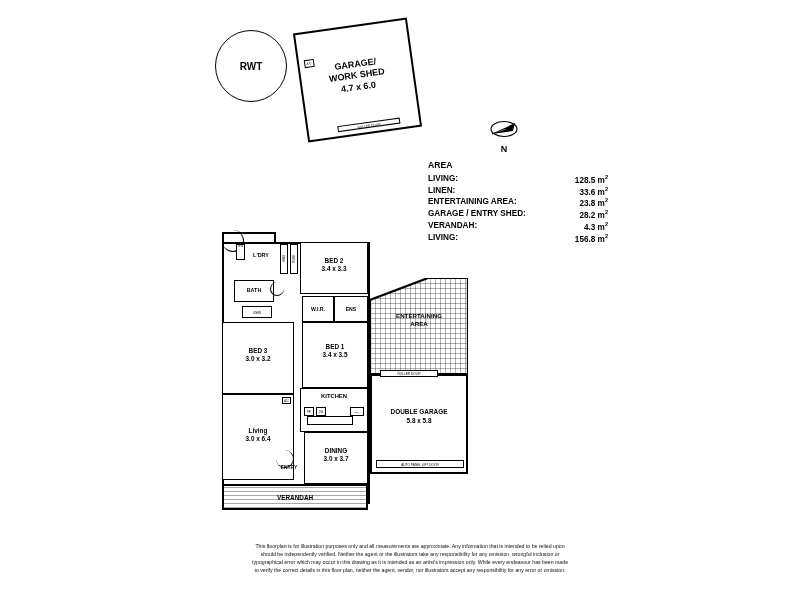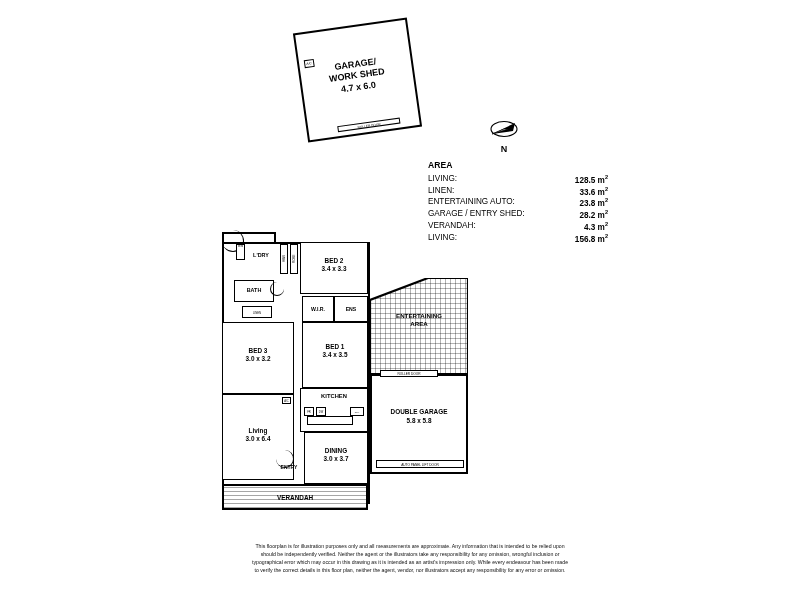--- a/index.html
+++ b/index.html
@@ -53,21 +53,21 @@
   #north .n-letter {
     position:absolute; left:0; right:0; top:26px;
     text-align:center; font-size:9px; font-weight:bold;
   }
 
   
   #area-block { left:428px; top:160px; width:180px; font-size:8.2px; }
   #area-title { font-weight:bold; font-size:8.6px; margin-bottom:3px; }
   #area-block table { border-collapse:collapse; width:100%; }
   #area-block td { padding:0.6px 0; vertical-align:top; }
-  #area-block td.k { font-weight:normal; white-space:nowrap;margin-left:6px; }
+  #area-block td.k { font-weight:bold; white-space:nowrap;margin-left:6px; }
   #area-block td.v { font-weight:bold; text-align:right; white-space:nowrap; }
   .sup { font-size:5.6px; vertical-align:super; }
 
   
   #plan { left:218px; top:228px; width:260px; height:305px; }
 
   
   .blk { position:absolute; border:2.5px solid #000; background:#fff; }
   .blk-thin { position:absolute; border:1.4px solid #000; background:#fff; }
   .hair { position:absolute; border:0.9px solid #000; background:#fff; }
@@ -94,20 +94,23 @@
     font-size:5.2px; line-height:1.55; text-align:center; color:#111;
   }
 
   .vtext { writing-mode: vertical-rl; transform: rotate(180deg); }
 </style>
 </head>
 <body>
 
 <div id="stage">
 
+  <div class="abs" id="rwt">
+    <span>RWT</span>
+  </div>
 
   <div class="abs" id="shed-wrap">
     <div id="shed-outer"></div>
     <div id="shed-ac">A/C</div>
     <div id="shed-label">
       <span>GARAGE/</span><br>
       <span>WORK SHED</span><br>
       <span>4.7 x 6.0</span>
     </div>
     <div id="shed-door">ROLLER DOOR</div>
@@ -128,21 +131,21 @@
       <tbody>
           <tr>
         <td class="k">LIVING:</td>
         <td class="v"><span>128.5 m</span><span class="sup">2</span></td>
       </tr>
       <tr>
         <td class="k">LINEN:</td>
         <td class="v"><span>33.6 m</span><span class="sup">2</span></td>
       </tr>
       <tr>
-        <td class="k">ENTERTAINING AUTO:</td>
+        <td class="k">ENTERTAINING AREA:</td>
         <td class="v"><span>23.8 m</span><span class="sup">2</span></td>
       </tr>
       <tr>
         <td class="k">GARAGE / ENTRY SHED:</td>
         <td class="v"><span>28.2 m</span><span class="sup">2</span></td>
       </tr>
       <tr>
         <td class="k">VERANDAH:</td>
         <td class="v"><span>4.3 m</span><span class="sup">2</span></td>
       </tr>

